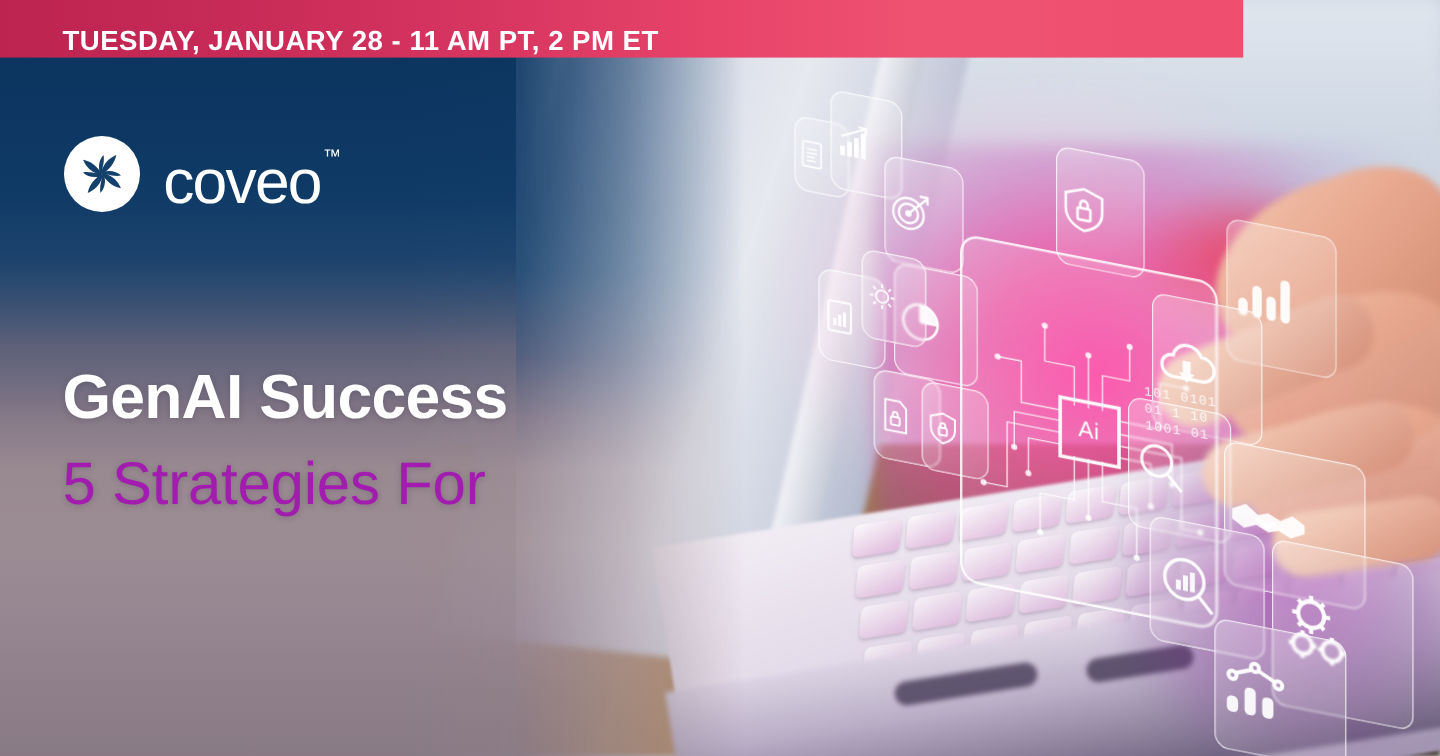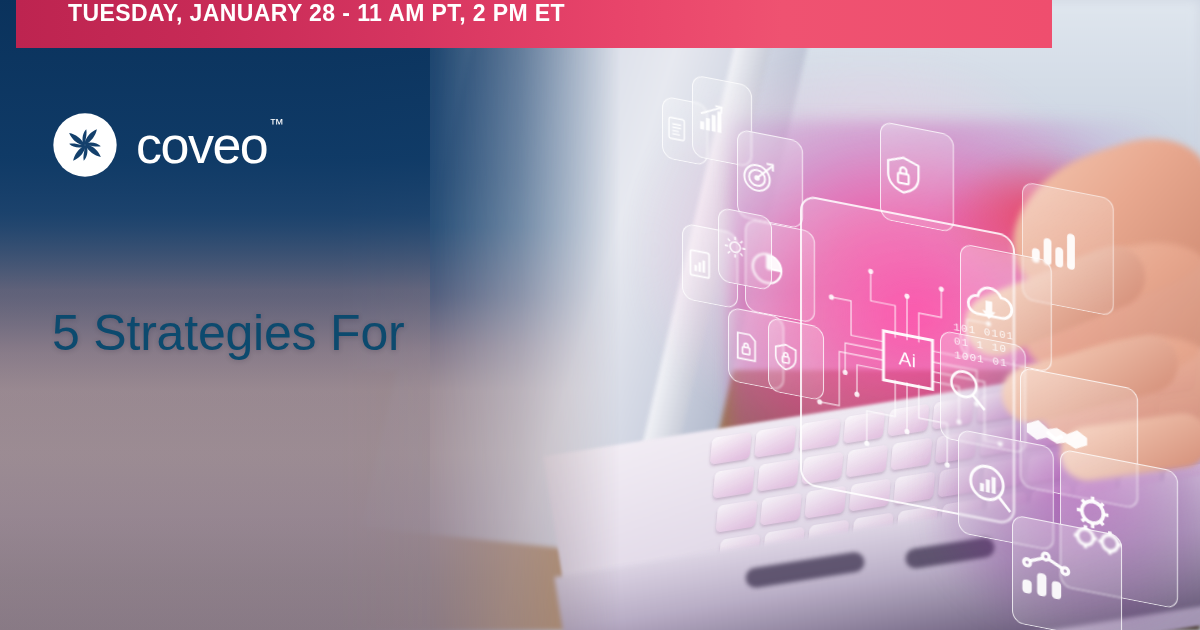--- a/index.html
+++ b/index.html
@@ -152,35 +152,35 @@
   }
   .brand-overlay-2 {
     position:absolute; left:0; top:0; width:430px; height:630px;
     background:linear-gradient(180deg,
       rgba(10,50,92,.96) 0%, rgba(15,58,102,.94) 25%, rgba(28,66,108,.8) 34%,
       rgba(120,110,125,.5) 46%, rgba(150,135,143,.35) 56%, rgba(140,126,136,.3) 100%);
   }
 
   
   .date-banner {
-    position:absolute; left:16px; top:0; width:1036px; height:48px;
+    position:absolute; left:0; top:0; width:1036px; height:48px;
     background:linear-gradient(90deg,#bd2450 0%,#c72a56 18%,#d63560 38%,#e8446a 58%,#ef5271 74%,#ef4e6e 100%);
-    display:flex; align-items:flex-start;
+    display:flex; align-items:flex-end;
     z-index:20;
   }
   .date-text {
     margin-left:52px; color:#ffffff; font-size:23px; font-weight:700;
     letter-spacing:.4px; text-transform:uppercase;
     font-family:"Liberation Sans", sans-serif;
     white-space:nowrap;
   }
 
   
   .logo-row {
-    position:absolute; left:52px; top:112px; display:flex; align-items:center; z-index:22;
+    position:absolute; left:52px; top:112px; display:flex; align-items:flex-end; z-index:22;
   }
   .logo-mark { width:66px; height:66px; flex:0 0 66px; }
   .logo-word {
     margin-left:18px; color:#fff; font-size:52px; font-weight:400;
     letter-spacing:-1.5px; line-height:1; position:relative;
     font-family:"Liberation Sans", sans-serif;
   }
   .logo-tm {
     font-size:15px; vertical-align:super; letter-spacing:0;
     position:relative; top:-16px; left:2px;
@@ -188,21 +188,21 @@
 
   
   .headline { position:absolute; left:52px; top:296px; z-index:22; }
   .h-line {
     color:#ffffff; font-size:52px; font-weight:700; line-height:70px;
     letter-spacing:-.6px; white-space:nowrap;
     text-shadow:0 1px 5px rgba(40,30,50,.22);
     font-family:"Liberation Sans", sans-serif;
   }
   .s-line {
-    color:#0c4a6e; font-size:50px; font-weight:300; line-height:75px;
+    color:#a21caf; font-size:50px; font-weight:300; line-height:75px;
     letter-spacing:-.2px; white-space:nowrap;
     text-shadow:0 1px 5px rgba(40,30,50,.22);
     font-family:"Liberation Sans", sans-serif;
   }
 </style>
 </head>
 <body>
 
 <div class="promo-card">
 
@@ -542,16 +542,17 @@
           </g>
         </g>
       </svg>
     </span>
     <span class="logo-word">
       <span>coveo</span><span class="logo-tm">™</span>
     </span>
   </div>
 
   <div class="headline">
+    <div class="h-line">GenAI Success</div>
     <div class="s-line">5 Strategies For</div>
   </div>
 
 </div>
 
 </body></html>

